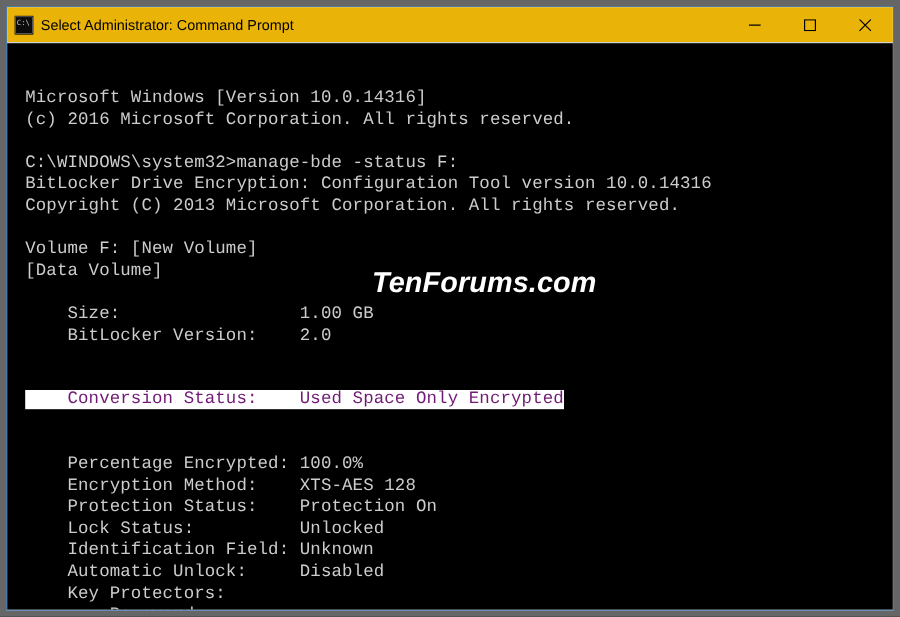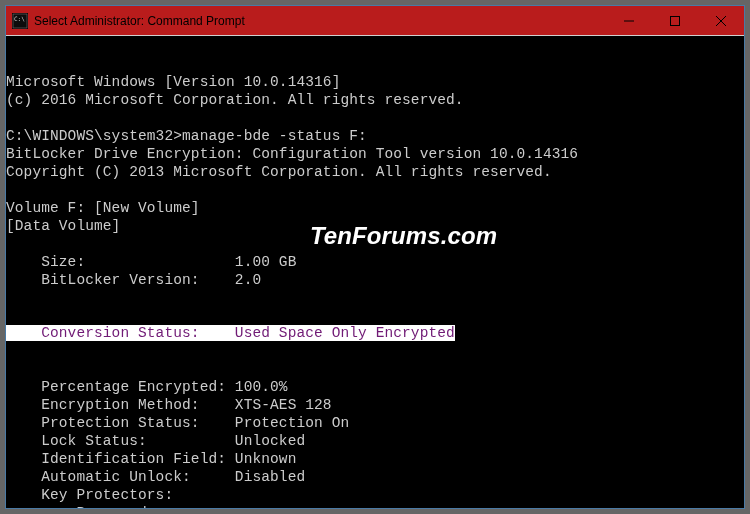--- a/index.html
+++ b/index.html
@@ -16,21 +16,21 @@
       left: 5px;
       width: 740px;
       height: 504px;
       background: #fff;
       border: 1px solid #4a7aa5;
       display: flex;
       flex-direction: column;
     }
     .titlebar {
       height: 30px;
-      background: #b91c1c;
+      background: #eab308;
       display: flex;
       align-items: center;
       border-bottom: 1px solid #d0d0d0;
       font-family: 'Segoe UI', Tahoma, sans-serif;
       font-size: 12px;
       color: #000;
     }
     .titlebar-icon {
       width: 16px; height: 16px;
       margin: 0 6px;
@@ -46,21 +46,21 @@
       height: 100%;
       display: flex;
       align-items: center;
       justify-content: center;
       cursor: pointer;
     }
     .terminal {
       flex: 1;
       background: #000;
       color: #ccc;
-      padding: 2px 0;
+      padding: 2px 15px;
       font-size: 14.5px;
       line-height: 1.23;
       white-space: pre;
       overflow: hidden;
       position: relative;
       letter-spacing: 0.1px;
     }
     .line { min-height: 18px; }
     .highlighted {
       background: #fff;

